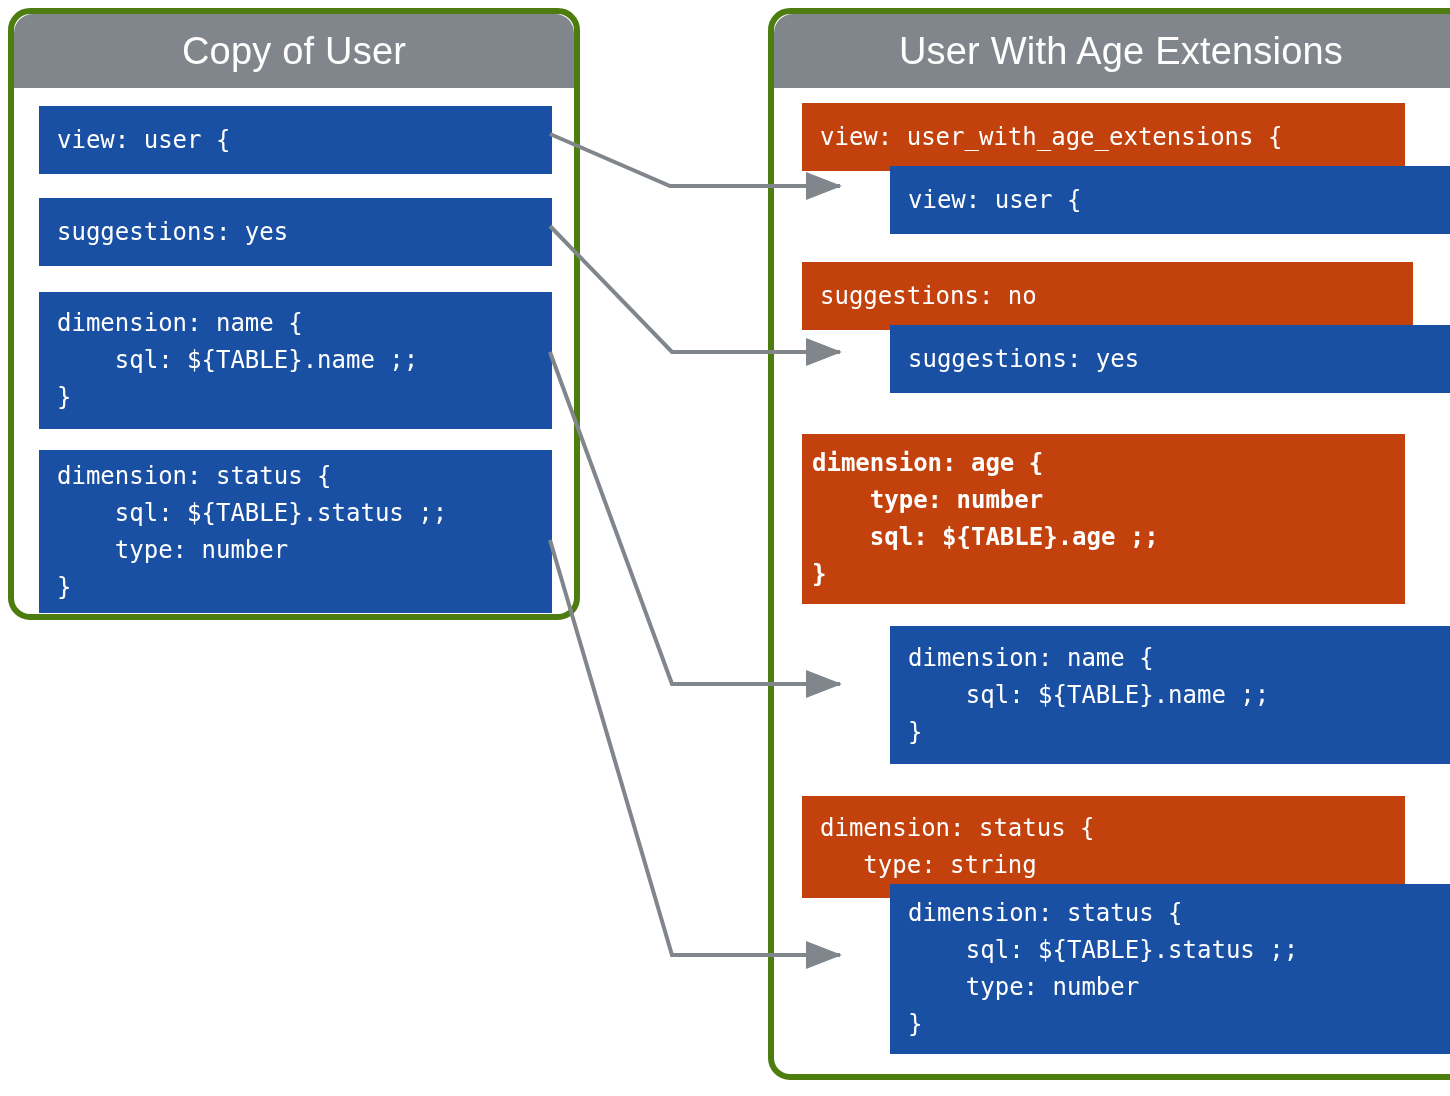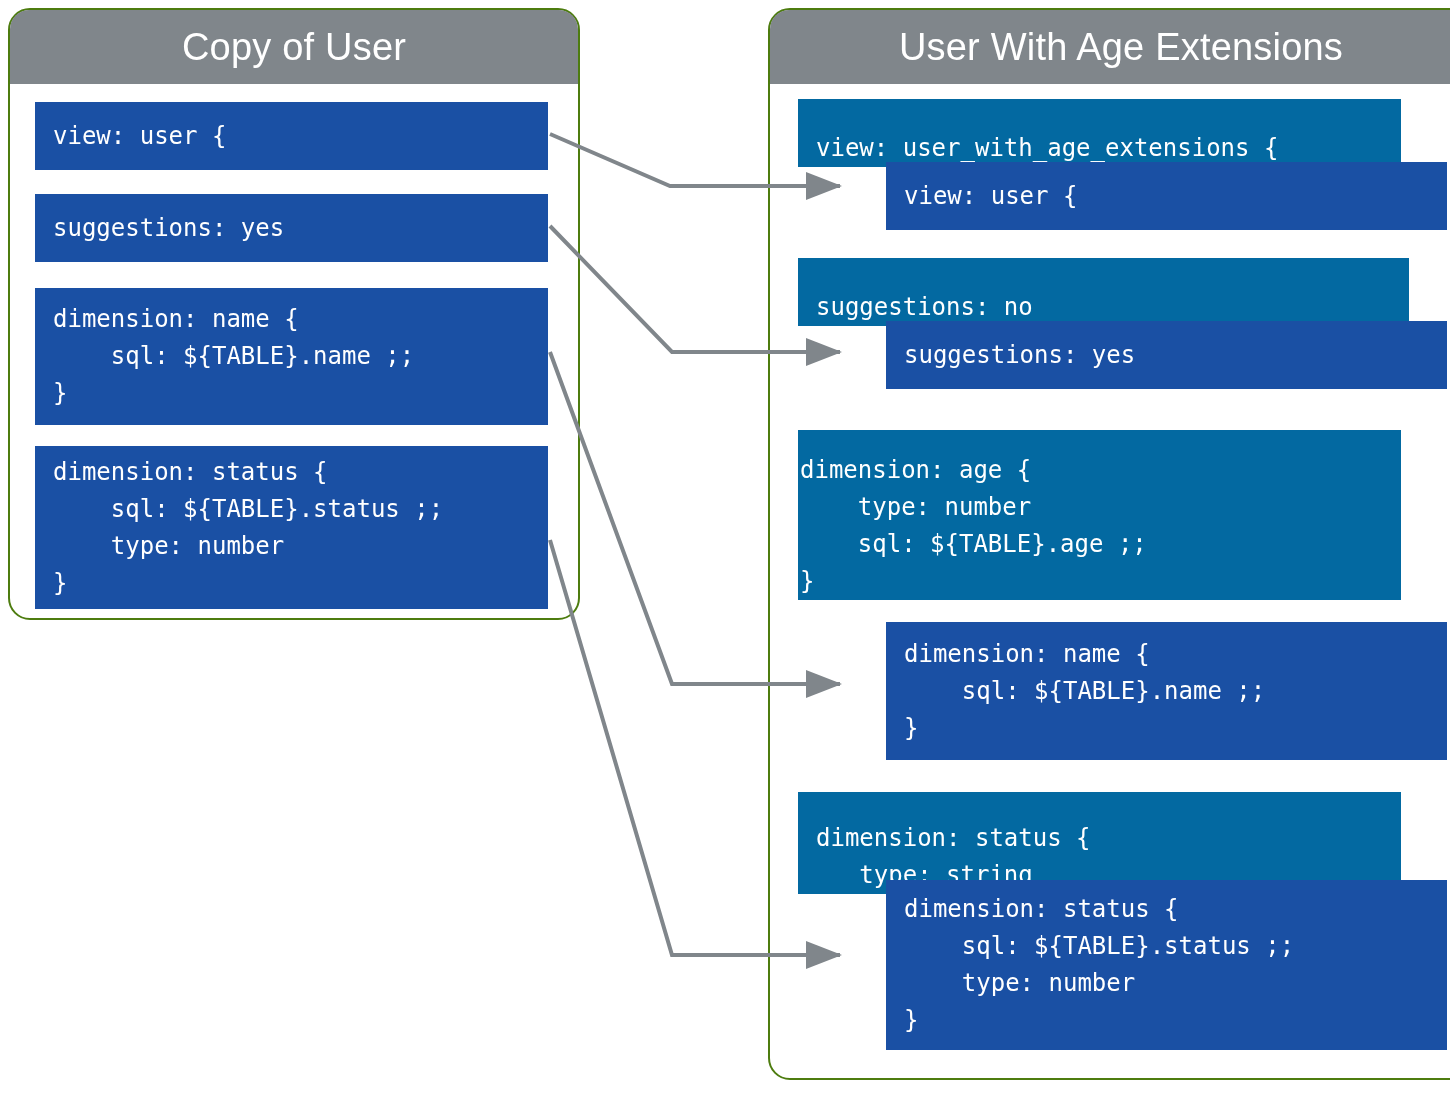--- a/index.html
+++ b/index.html
@@ -14,21 +14,21 @@
     position: relative;
     width: 1450px;
     height: 1096px;
     overflow: hidden;
     background: #ffffff;
   }
 
   
   .panel {
     position: absolute;
-    border: 2px solid #4d7c0f;
+    border: 6px solid #4d7c0f;
     border-radius: 22px;
     background: #ffffff;
     box-sizing: border-box;
   }
   .panel-header {
     position: absolute;
     left: 0;
     top: 0;
     right: 0;
     background: #80868b;
@@ -53,21 +53,21 @@
     line-height: 37px;
     white-space: pre;
     display: flex;
     align-items: center;
   }
   .code-box .code-text {
     display: block;
     width: 100%;
   }
   .box-dark  { background: #1a50a4; z-index: 3; }
-  .box-light { background: #0369a1; z-index: 2; align-items: flex-end; }
+  .box-light { background: #c2410c; z-index: 2; }
 
   
   #connectors {
     position: absolute;
     left: 0;
     top: 0;
     width: 1450px;
     height: 1096px;
     z-index: 6;
     pointer-events: none;
@@ -127,21 +127,21 @@
     </div>
 
     <div class="code-box box-light" style="left:28px; top:248px; width:611px; height:68px; padding:0 18px;">
       <span class="code-text">suggestions: no</span>
     </div>
 
     <div class="code-box box-dark" style="left:116px; top:311px; width:561px; height:68px; padding:0 18px;">
       <span class="code-text">suggestions: yes</span>
     </div>
 
-    <div class="code-box box-light" style="left:28px; top:420px; width:603px; height:170px; padding:0 2px;">
+    <div class="code-box box-light" style="left:28px; top:420px; width:603px; height:170px; padding:0 10px;font-weight:bold;">
       <span class="code-text">dimension: age {
     type: number
     sql: ${TABLE}.age ;;
 }</span>
     </div>
 
     <div class="code-box box-dark" style="left:116px; top:612px; width:561px; height:138px; padding:0 18px;">
       <span class="code-text">dimension: name {
     sql: ${TABLE}.name ;;
 }</span>

